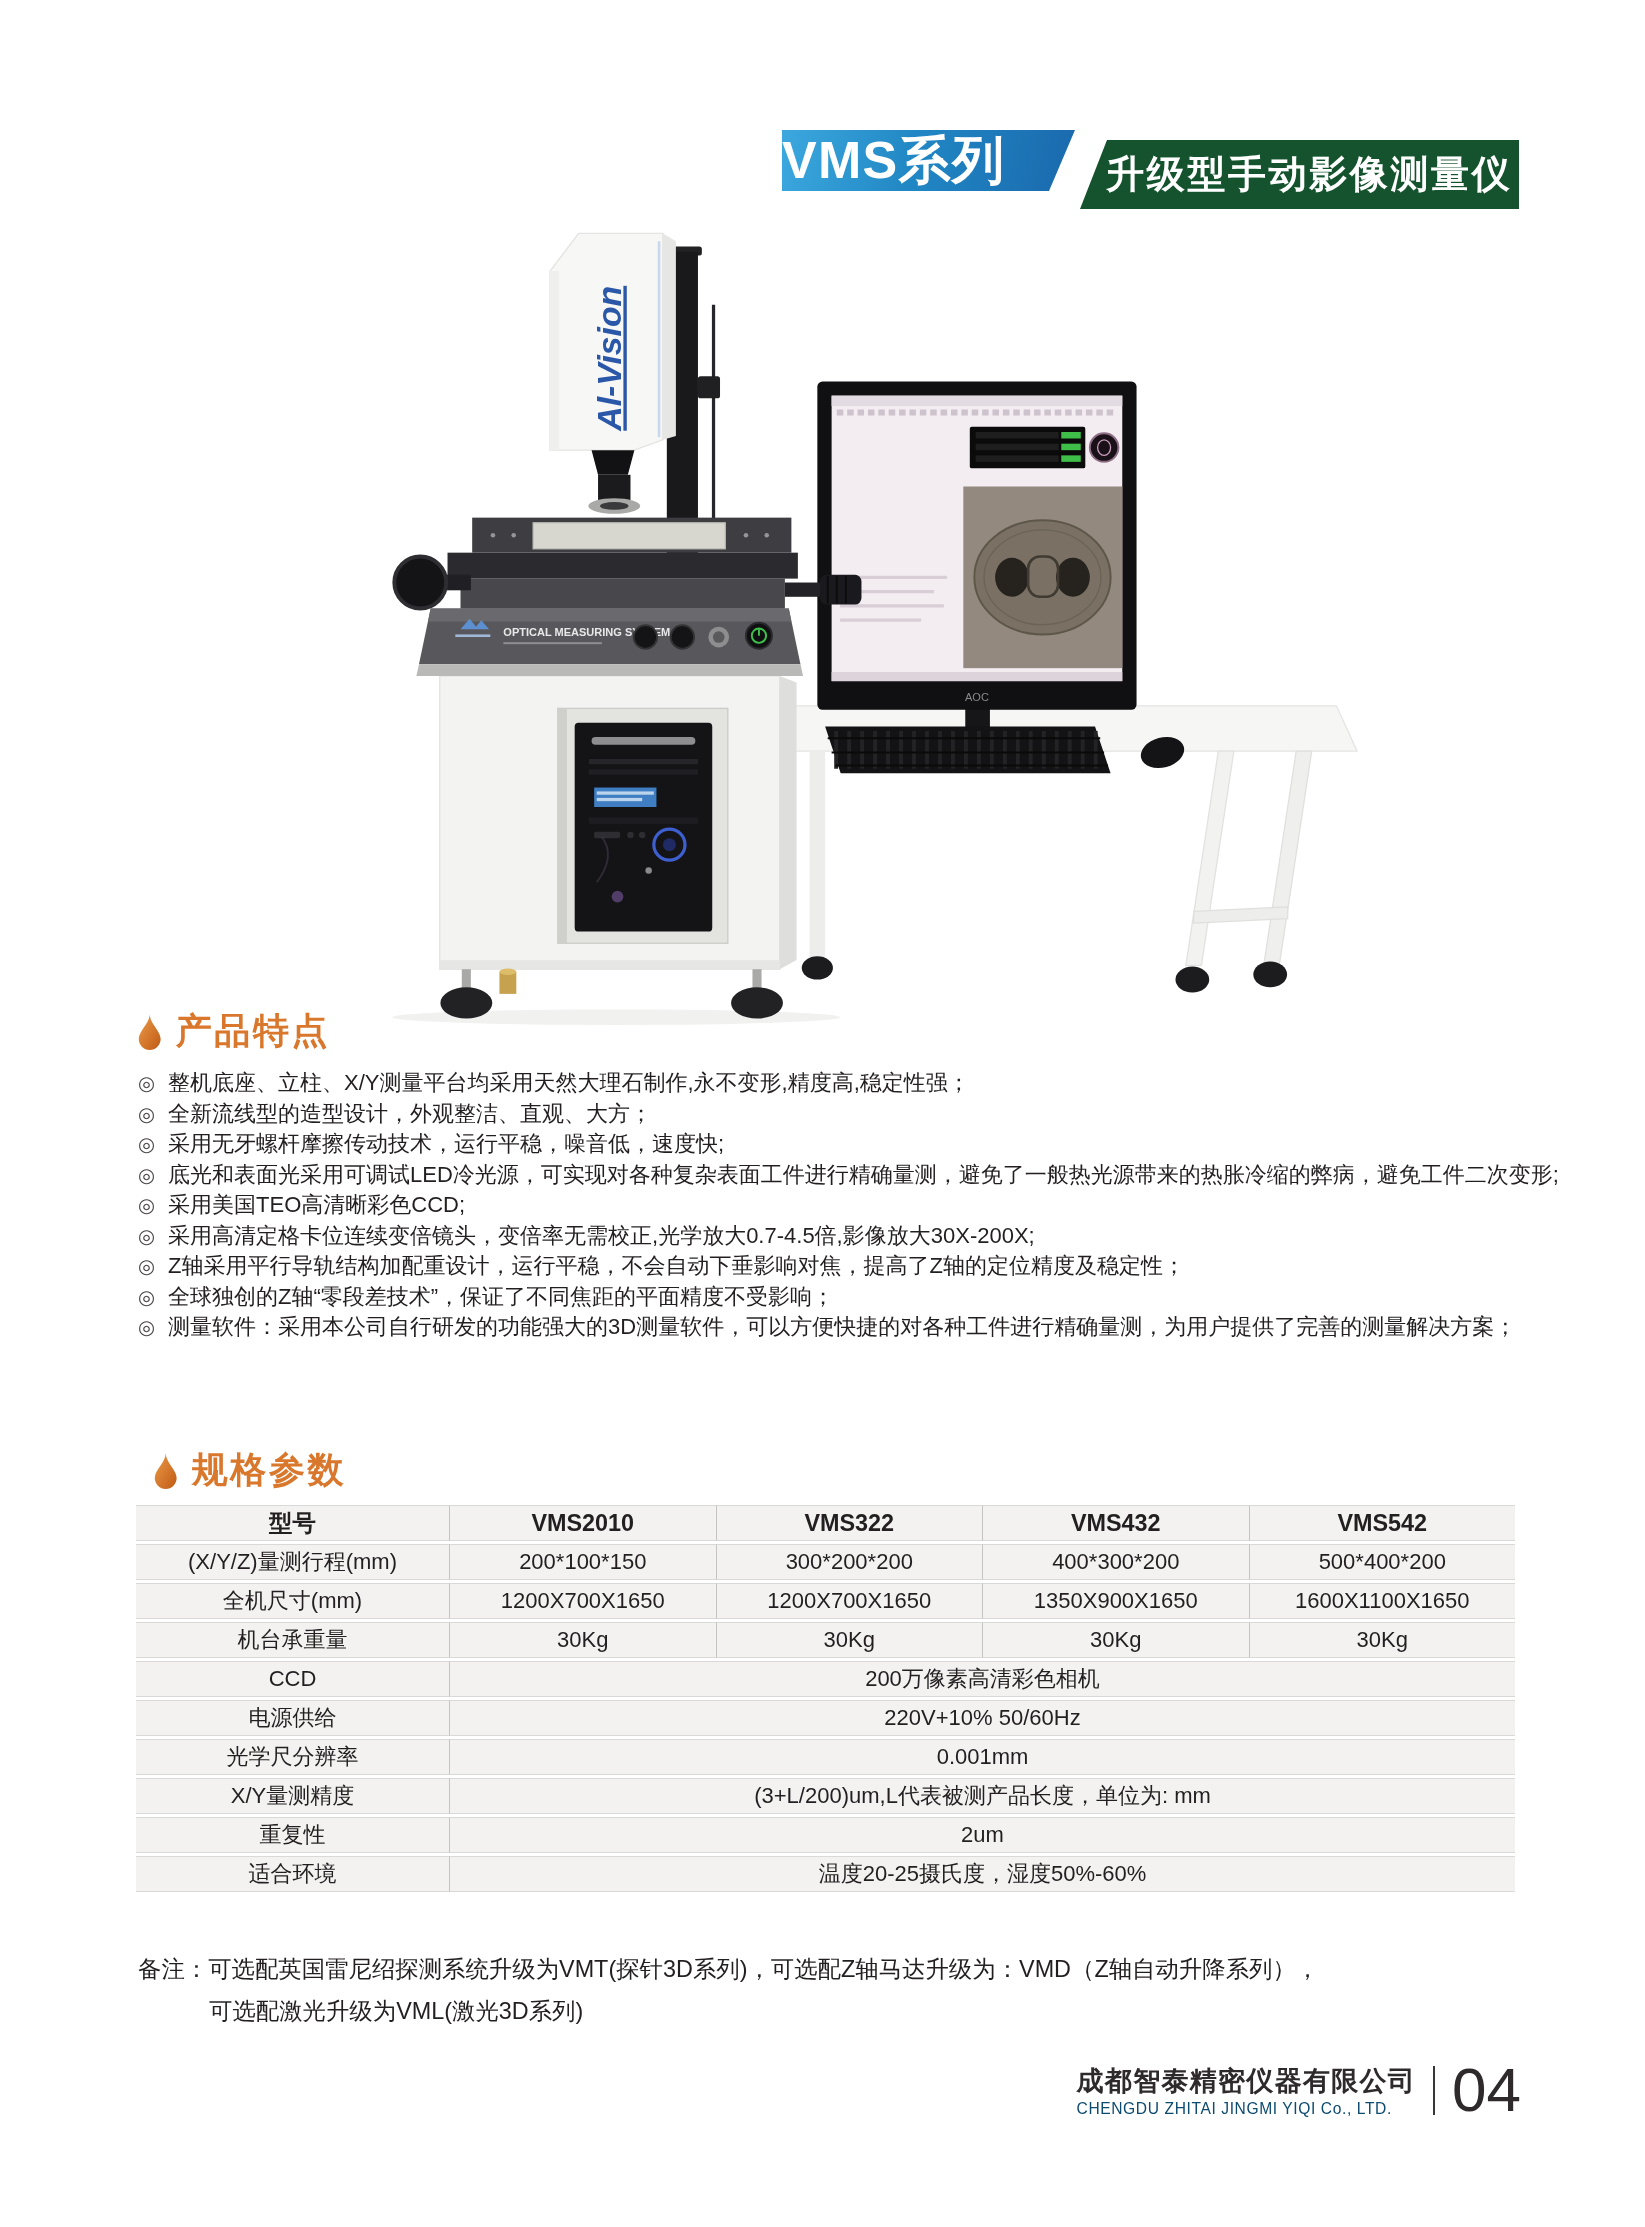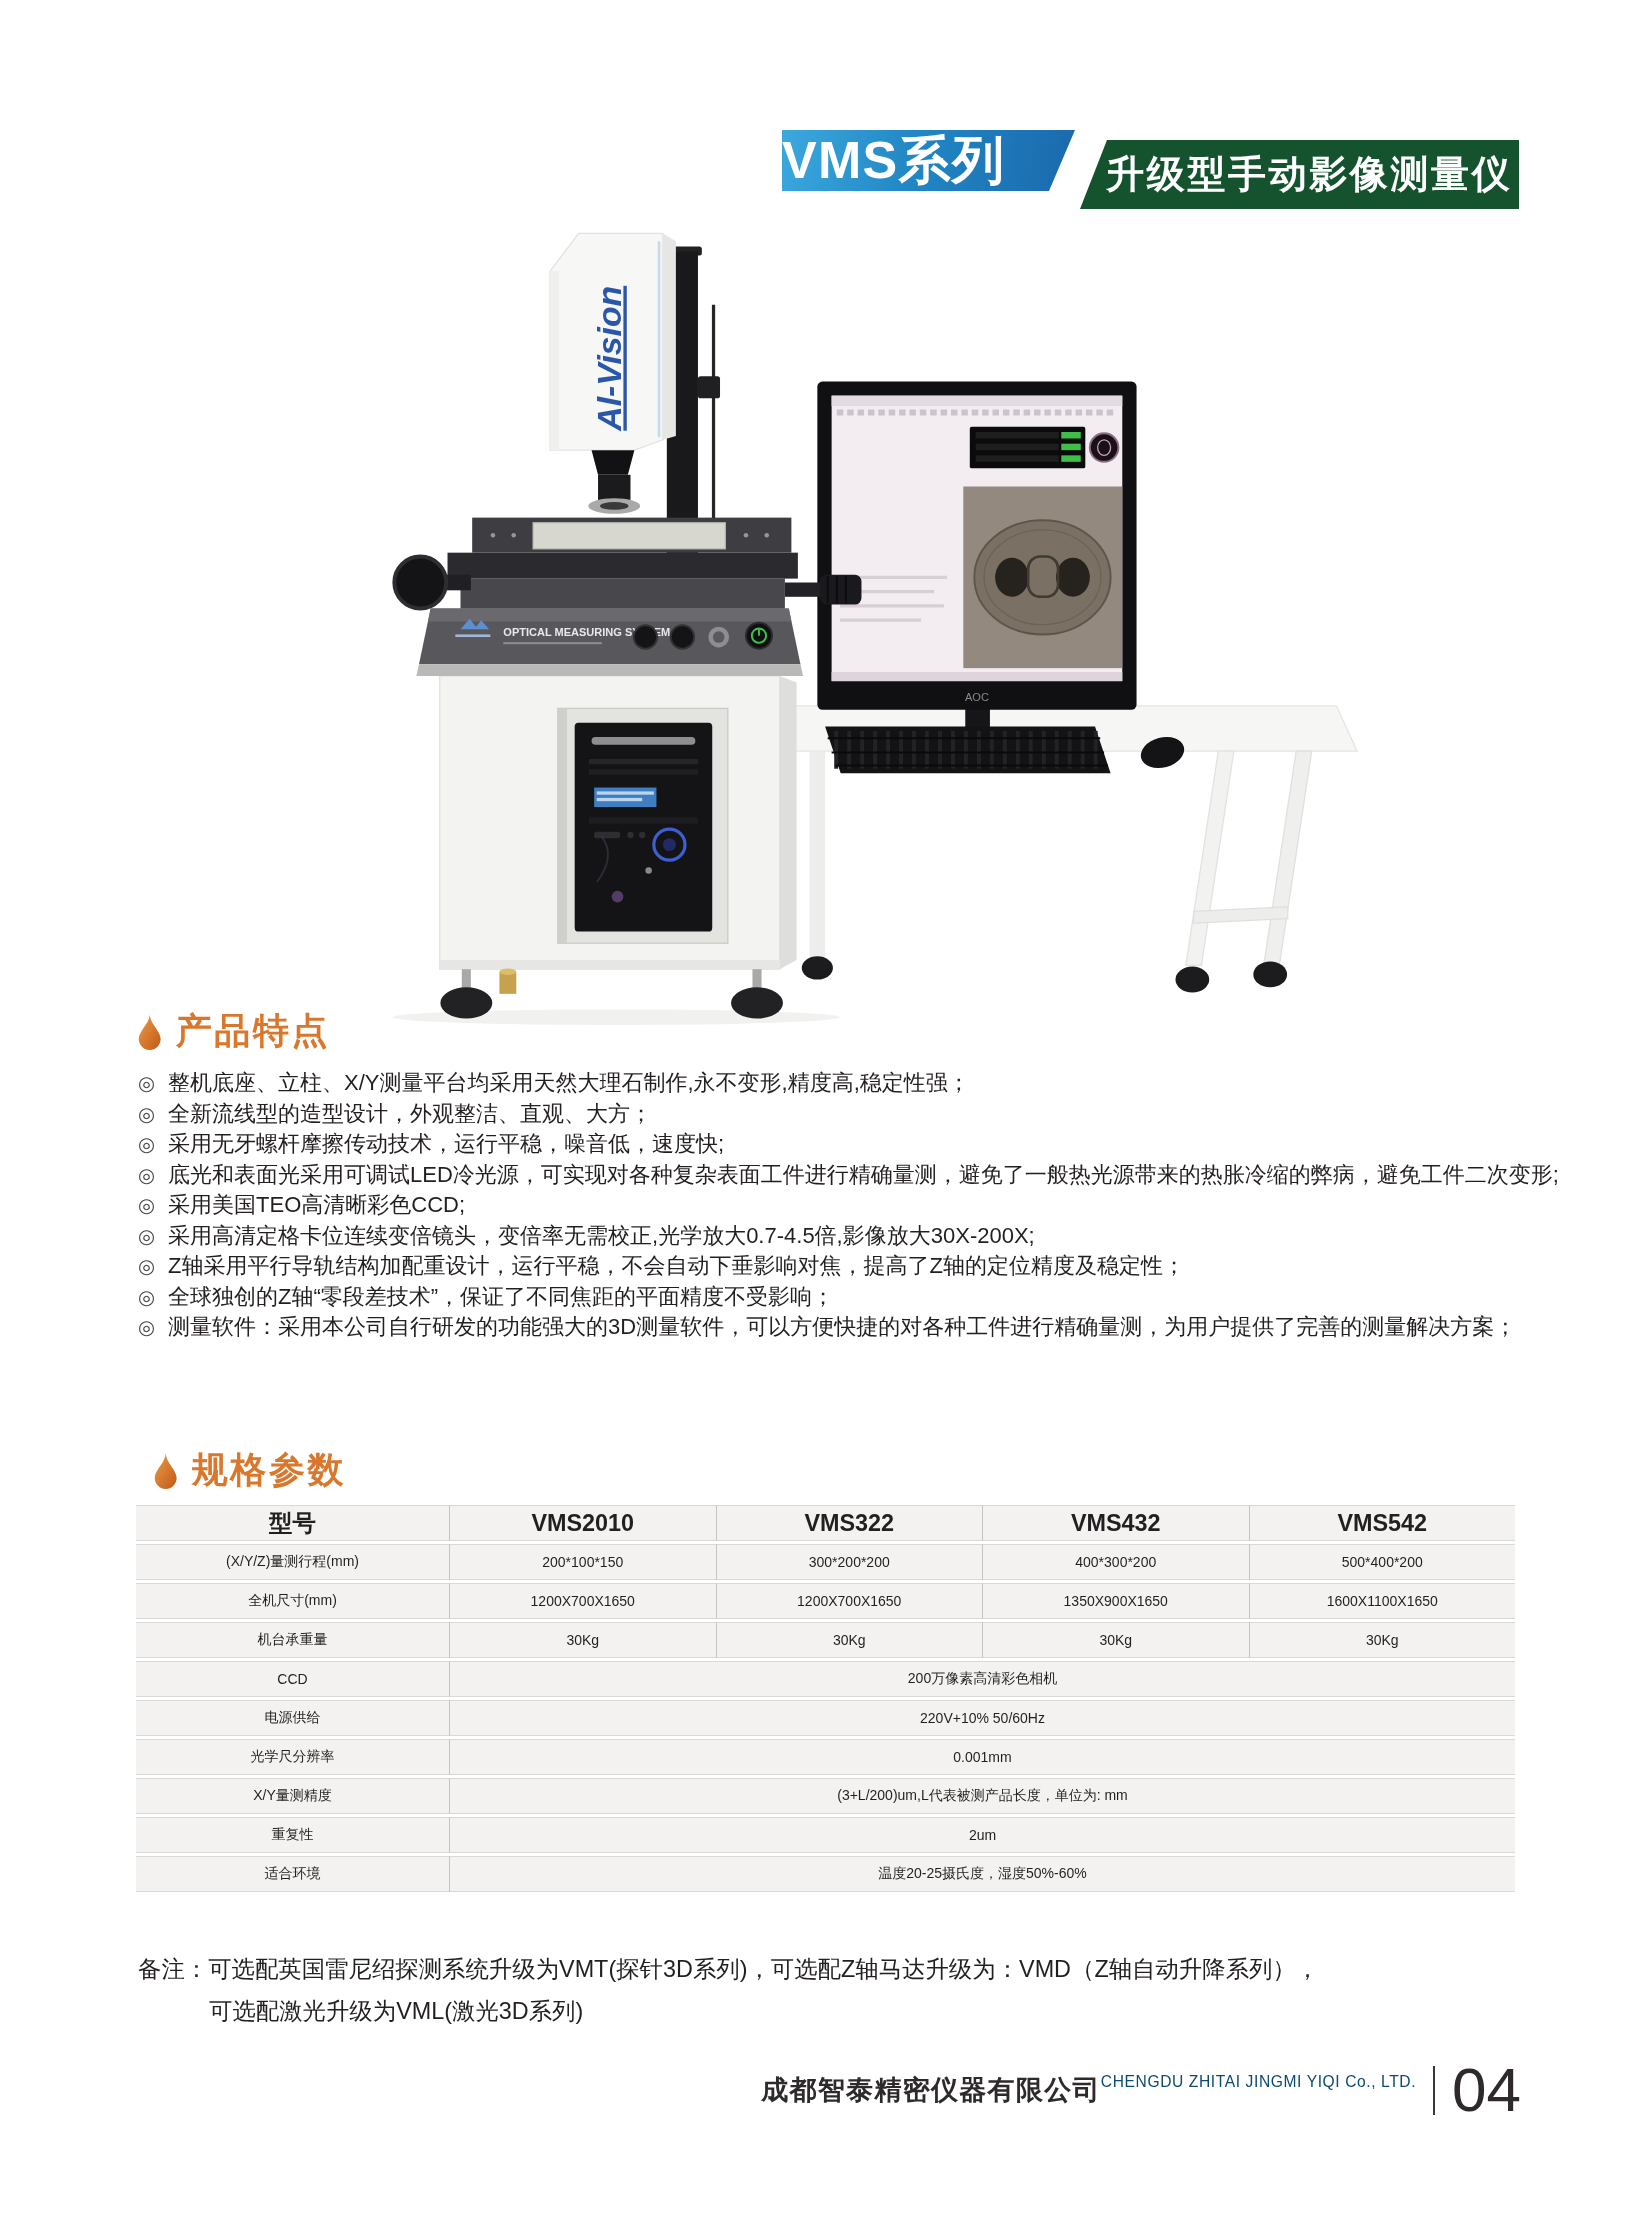--- a/index.html
+++ b/index.html
@@ -40,33 +40,33 @@
   .feature-list .mark { font-size:19.5px; line-height:30.5px; color:#4A4647; flex:0 0 auto; }
 
   
   .specs-table {
     position:absolute; left:136px; top:1502px; width:1379px;
     border-collapse:separate; border-spacing:0 3.9px; table-layout:fixed;
   }
   .specs-table col.c0 { width:313px; }
   .specs-table th, .specs-table td {
     background:#F3F2F1; height:34px; text-align:center; vertical-align:middle;
-    font-size:14px; color:#231F20; padding:0 5.2px;
+    font-size:22px; color:#231F20; padding:0 5.2px;
     border-top:0.6px solid #D9D9D7; border-bottom:0.6px solid #D9D9D7;
   }
   .specs-table th { font-weight:bold; font-size:23.4px; }
   .specs-table .vsep { border-left:0.6px solid #C4C4C2; }
 
   
   .note { position:absolute; left:138px; top:1948px; font-size:23.4px; line-height:42px; color:#231F20; }
   .note .l2 { padding-left:71px; }
 
   
   .footer { position:absolute; top:2059px; right:125px; display:flex; align-items:center; gap:17px; }
-  .f-co { display:flex; flex-direction:row; align-items:flex-start; }
+  .f-co { display:flex; flex-direction:column; align-items:flex-start; }
   .f-cn { font-size:27px; font-weight:bold; color:#2E2A2B; letter-spacing:1.3px; }
   .f-en { font-size:15.6px; color:#0c4a6e; letter-spacing:0.6px; margin-top:1px; }
   .f-div { width:1.9px; height:49px; background:#3A3637; }
   .f-num { font-size:62px; color:#2E2A2B; font-weight:400; line-height:1; }
 </style>
 </head>
 <body>
 
 <div class="page">
 

